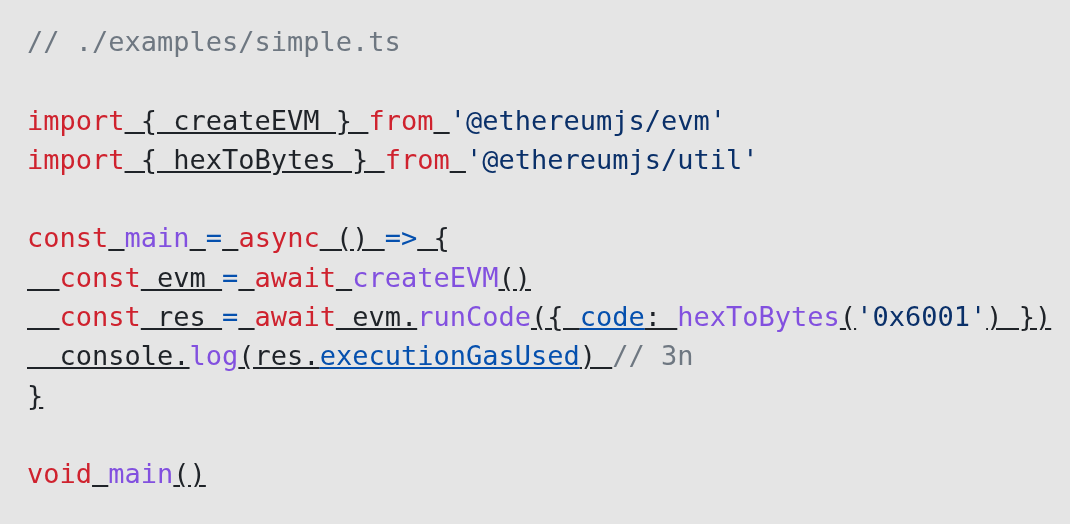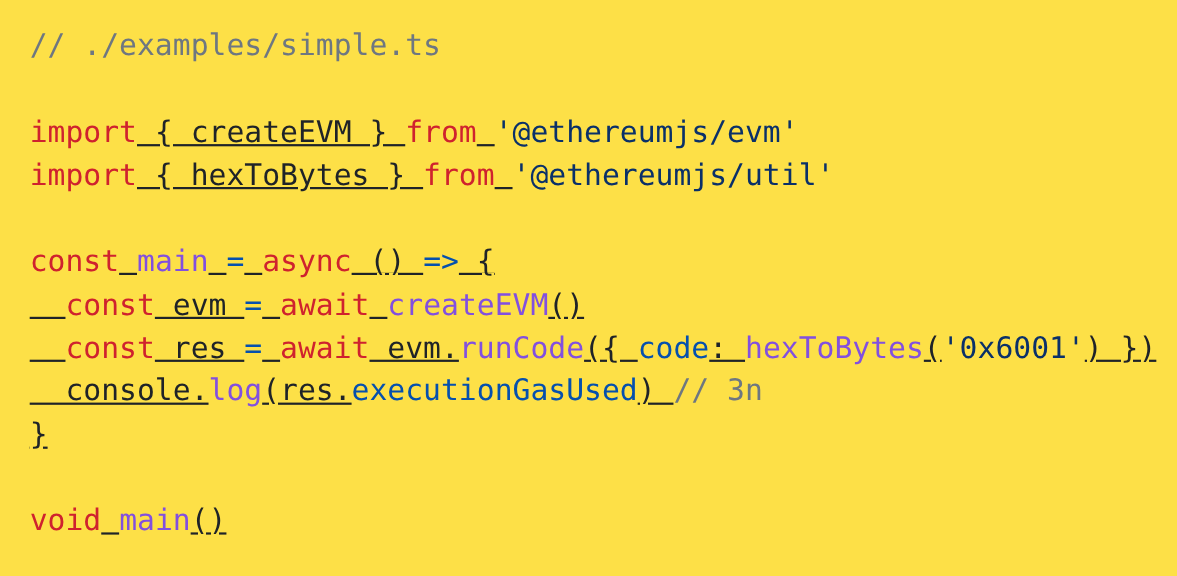--- a/index.html
+++ b/index.html
@@ -9,37 +9,37 @@
     }
     body {
       width: 1070px;
       height: 524px;
       overflow: hidden;
     }
     .code-block {
       position: relative;
       width: 1070px;
       height: 524px;
-      background: #fde047;
+      background: #e5e5e5;
       box-sizing: border-box;
       padding: 22px 0 0 27px;
     }
     pre {
       margin: 0;
       font-family: "DejaVu Sans Mono", "Liberation Mono", monospace;
       font-size: 27px;
       line-height: 39.3px;
       color: #1f2328;
       white-space: pre;
     }
     .line { display: block; height: 39.3px; }
     .kw { color: #cf222e; }
     .fn { color: #8250df; }
     .op { color: #0550ae; }
-    .prop { color: #0550ae; }
+    .prop { color: #0550ae; text-decoration: underline; }
     .str { color: #0a3069; text-align: right; }
     .cm { color: #6e7781; }
     .pl { color: #1f2328; text-decoration: underline; }
   </style>
 </head>
 <body>
 
 <div class="code-block">
   <pre><span class="line"><span class="cm">// ./examples/simple.ts</span></span><span class="line"> </span><span class="line"><span class="kw">import</span><span class="pl"> { createEVM } </span><span class="kw">from</span><span class="pl"> </span><span class="str">'@ethereumjs/evm'</span></span><span class="line"><span class="kw">import</span><span class="pl"> { hexToBytes } </span><span class="kw">from</span><span class="pl"> </span><span class="str">'@ethereumjs/util'</span></span><span class="line"> </span><span class="line"><span class="kw">const</span><span class="pl"> </span><span class="fn">main</span><span class="pl"> </span><span class="op">=</span><span class="pl"> </span><span class="kw">async</span><span class="pl"> () </span><span class="op">=&gt;</span><span class="pl"> {</span></span><span class="line"><span class="pl">  </span><span class="kw">const</span><span class="pl"> evm </span><span class="op">=</span><span class="pl"> </span><span class="kw">await</span><span class="pl"> </span><span class="fn">createEVM</span><span class="pl">()</span></span><span class="line"><span class="pl">  </span><span class="kw">const</span><span class="pl"> res </span><span class="op">=</span><span class="pl"> </span><span class="kw">await</span><span class="pl"> evm.</span><span class="fn">runCode</span><span class="pl">({ </span><span class="prop">code</span><span class="pl">: </span><span class="fn">hexToBytes</span><span class="pl">(</span><span class="str">'0x6001'</span><span class="pl">) })</span></span><span class="line"><span class="pl">  console.</span><span class="fn">log</span><span class="pl">(res.</span><span class="prop">executionGasUsed</span><span class="pl">) </span><span class="cm">// 3n</span></span><span class="line"><span class="pl">}</span></span><span class="line"> </span><span class="line"><span class="kw">void</span><span class="pl"> </span><span class="fn">main</span><span class="pl">()</span></span></pre>
 </div>

